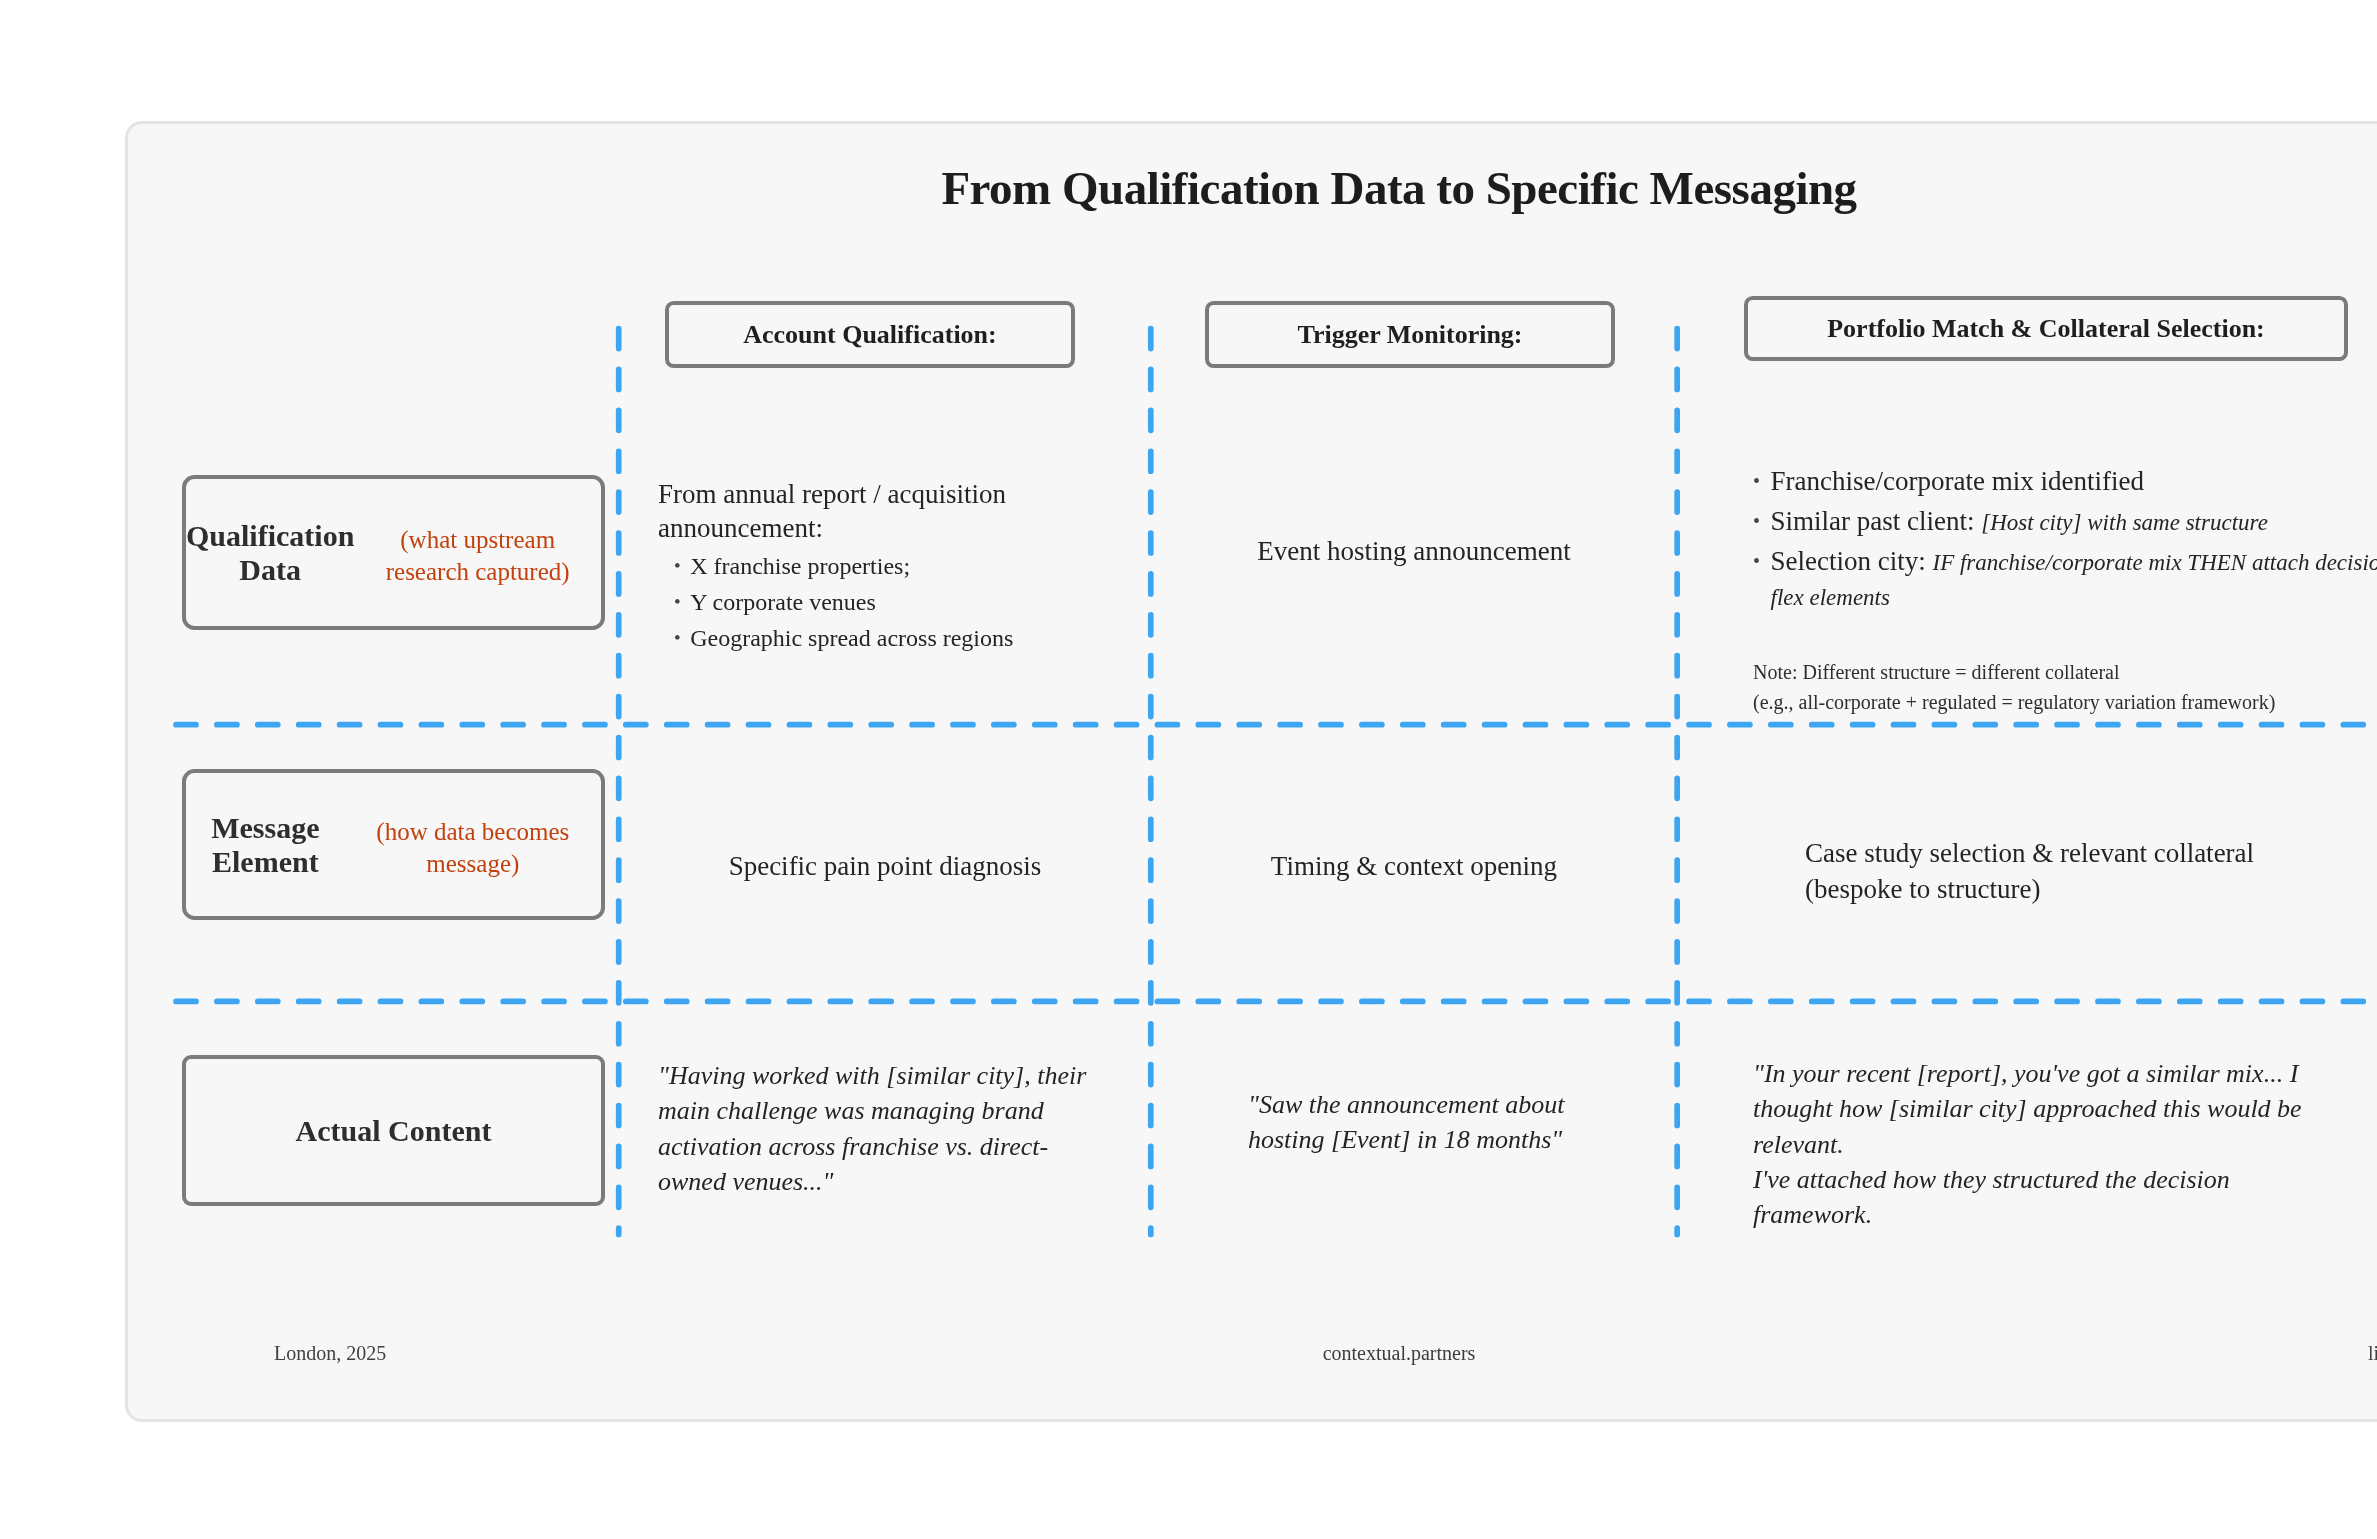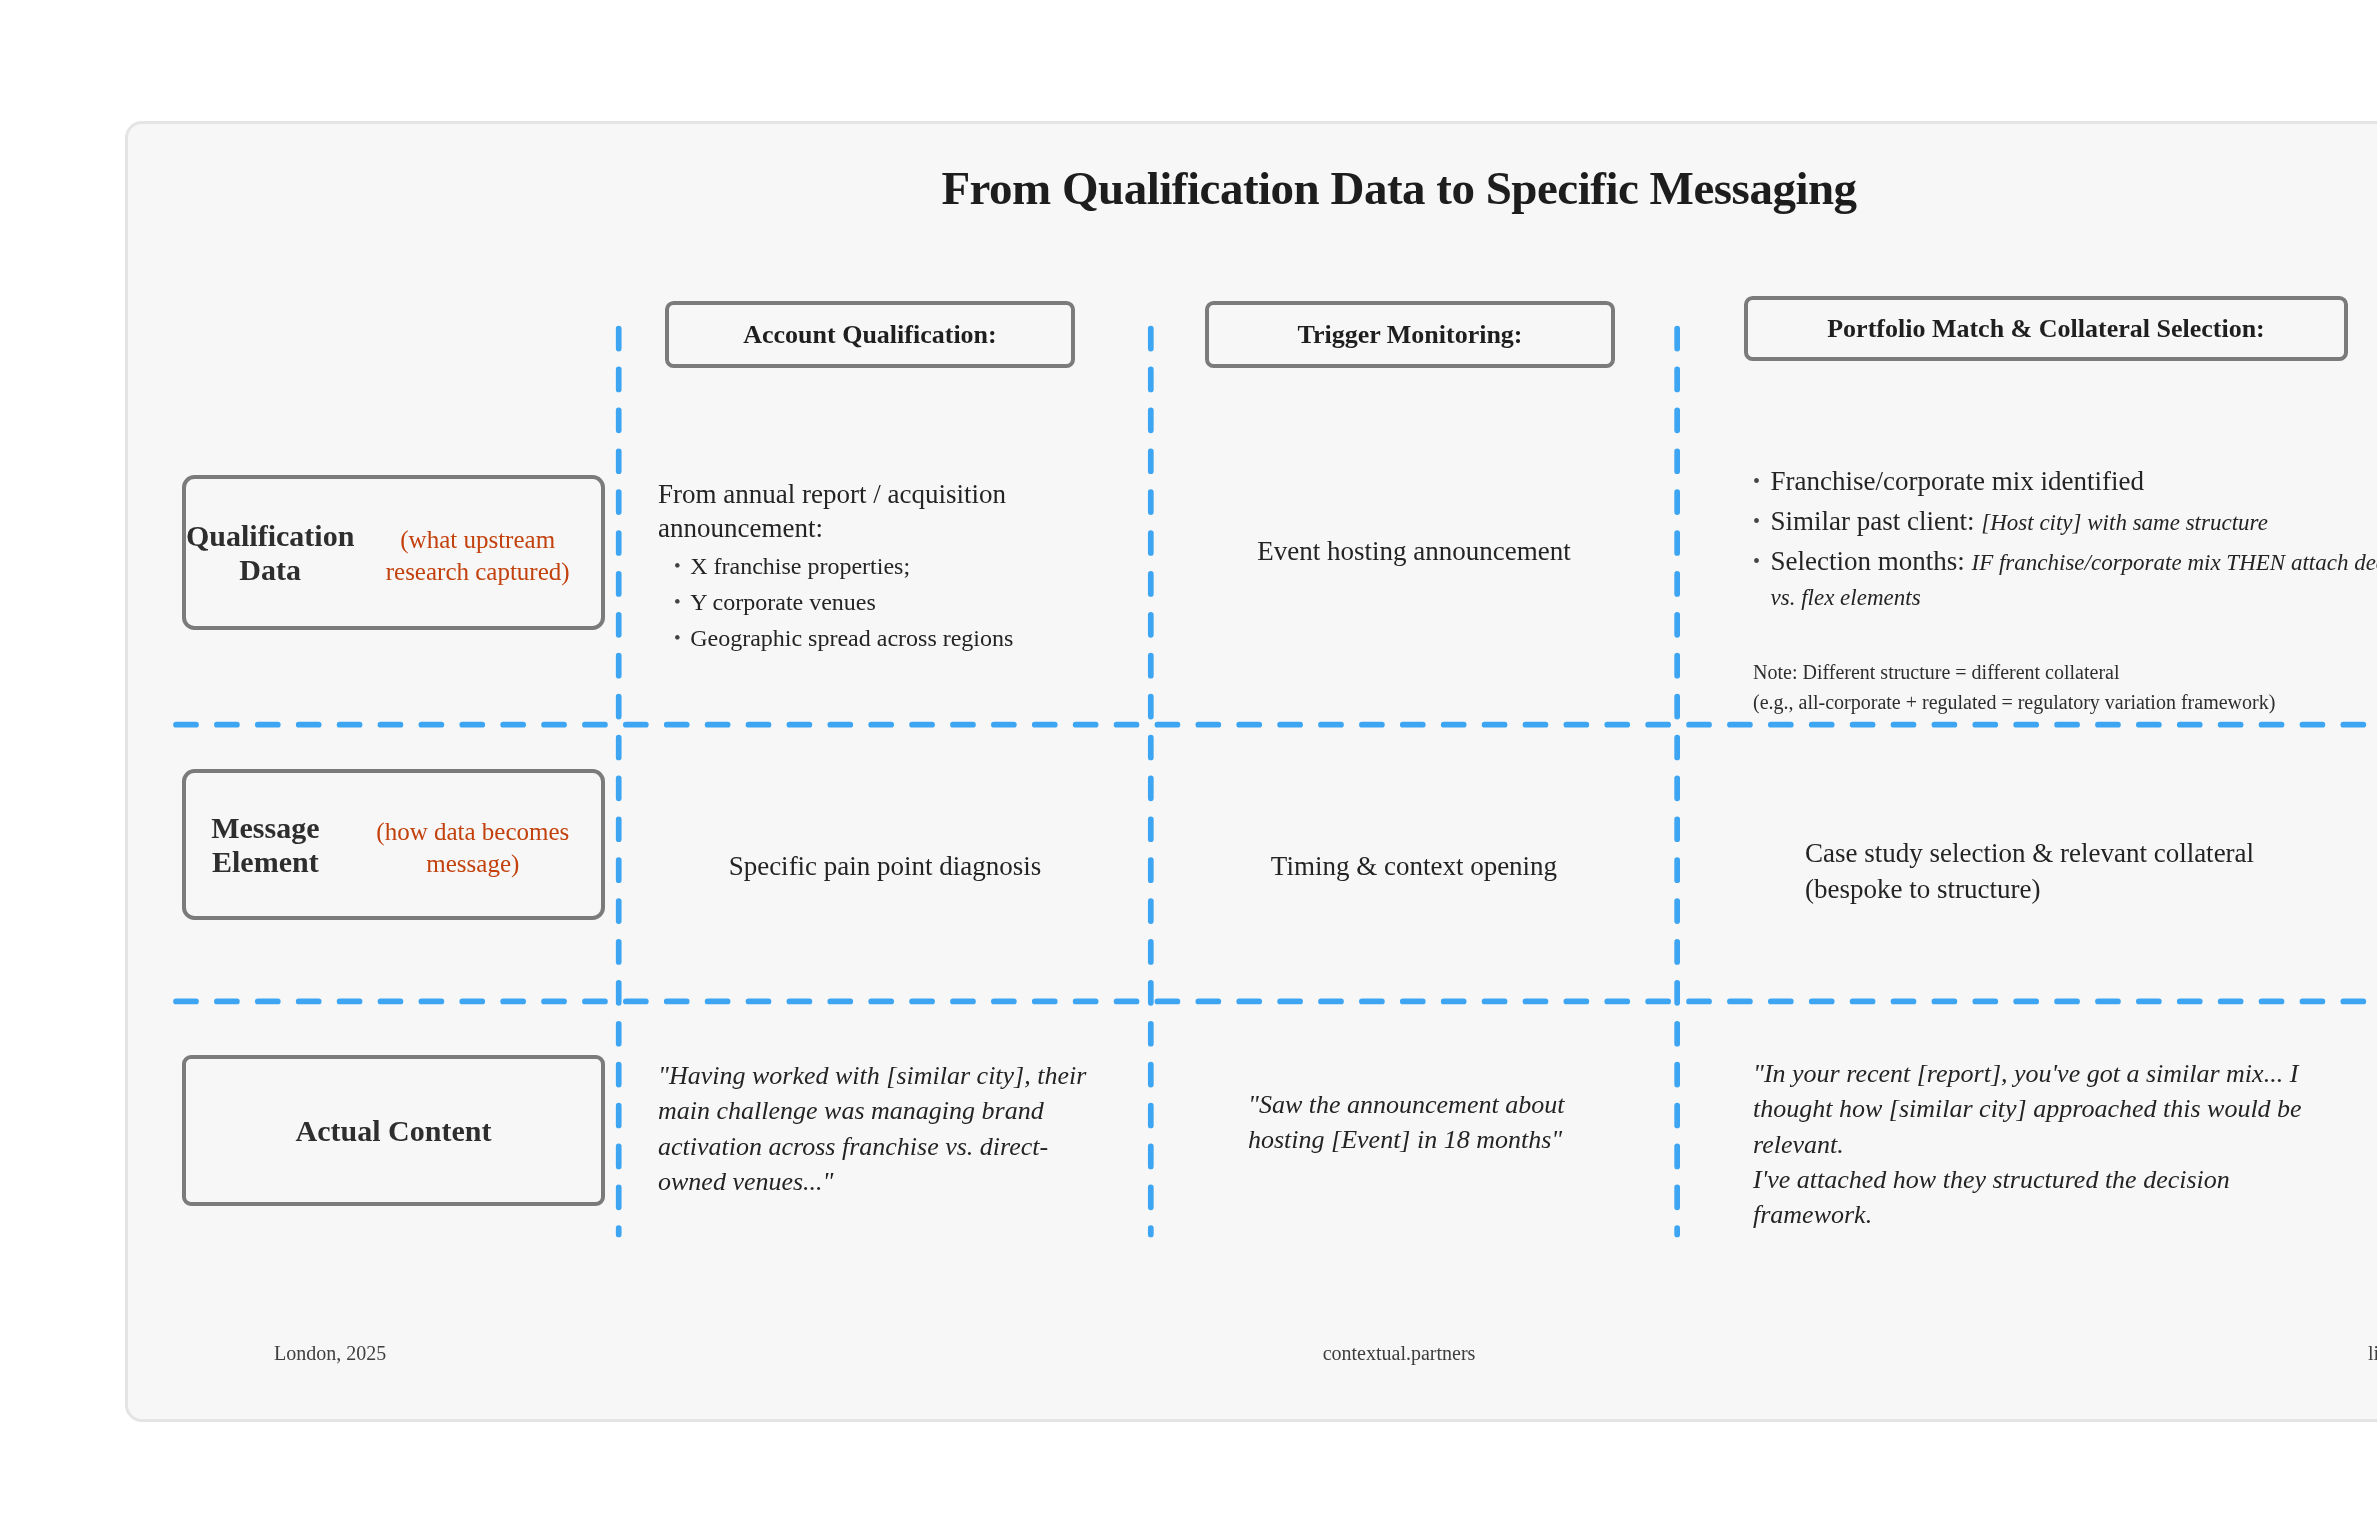--- a/index.html
+++ b/index.html
@@ -129,21 +129,21 @@
     <div class="b-item2">
       <span class="b-dot">•</span>
       <span><span>Franchise/corporate mix identified</span> <span class="b-detail"></span></span>
     </div>
     <div class="b-item2">
       <span class="b-dot">•</span>
       <span><span>Similar past client:</span> <span class="b-detail">[Host city] with same structure</span></span>
     </div>
     <div class="b-item2">
       <span class="b-dot">•</span>
-      <span><span>Selection months:</span> <span class="b-detail">IF franchise/corporate mix THEN attach decision framework for rigid vs. flex elements</span></span>
+      <span><span>Selection city:</span> <span class="b-detail">IF franchise/corporate mix THEN attach decision framework for rigid vs. flex elements</span></span>
     </div>
   </div>
 
   <div class="cell c-note">
     <div>Note: Different structure = different collateral</div>
     <div>(e.g., all-corporate + regulated = regulatory variation framework)</div>
   </div>
 
   <div class="cell c-r2c1">Specific pain point diagnosis</div>
   <div class="cell c-r2c2">Timing &amp; context opening</div>

